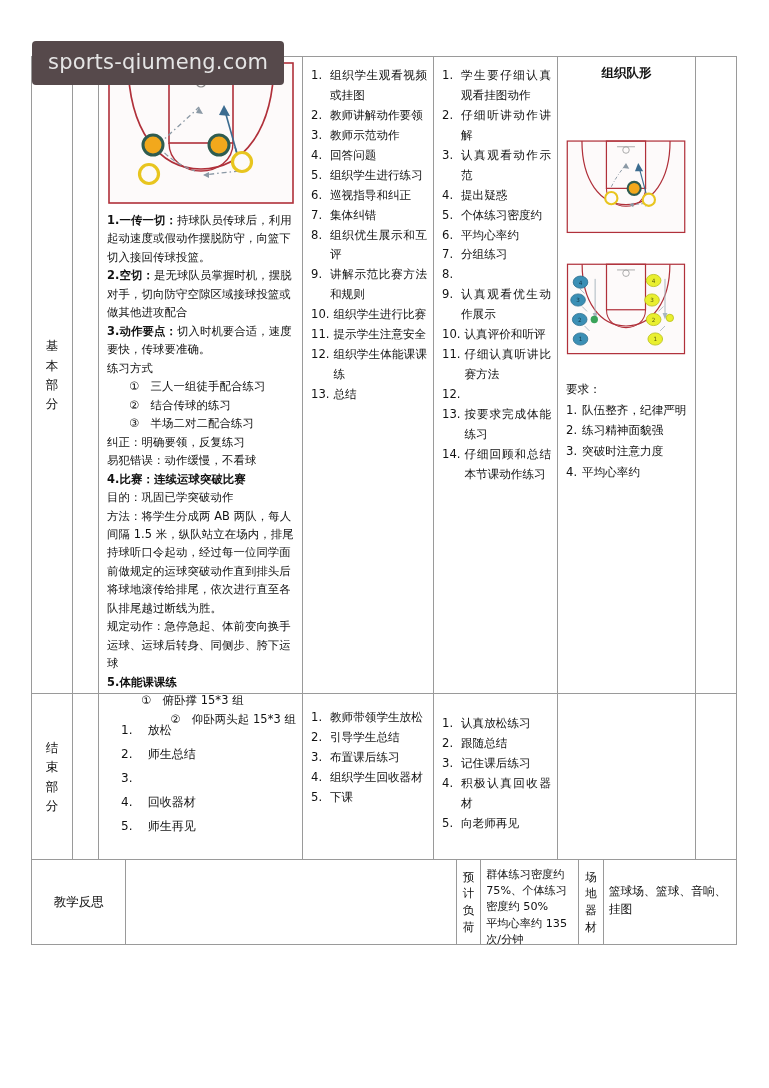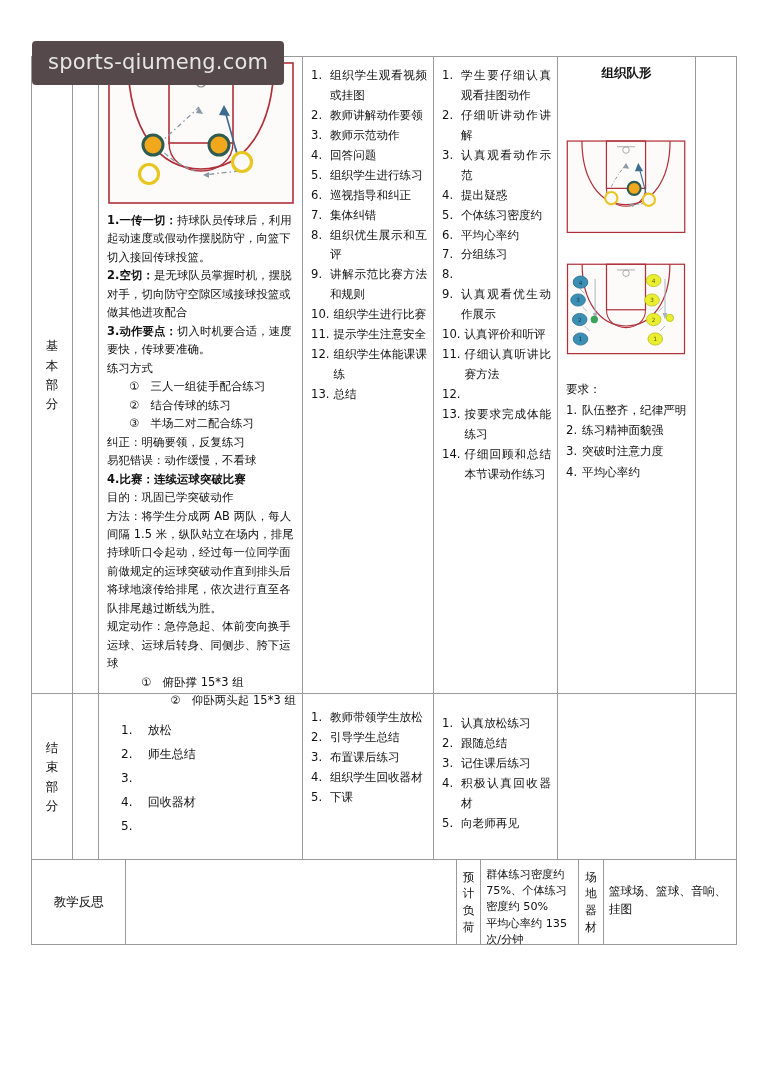--- a/index.html
+++ b/index.html
@@ -181,20 +181,21 @@
         <div class="para indent2">
           <span>③</span>
           &nbsp;&nbsp;<span>半场二对二配合练习</span>
         </div>
         <div class="para">纠正：明确要领，反复练习</div>
         <div class="para">易犯错误：动作缓慢，不看球</div>
         <div class="para bold">4.比赛：连续运球突破比赛</div>
         <div class="para">目的：巩固已学突破动作</div>
         <div class="para">方法：将学生分成两 AB 两队，每人间隔 1.5 米，纵队站立在场内，排尾持球听口令起动，经过每一位同学面前做规定的运球突破动作直到排头后将球地滚传给排尾，依次进行直至各队排尾越过断线为胜。</div>
         <div class="para">规定动作：急停急起、体前变向换手运球、运球后转身、同侧步、胯下运球</div>
+        <div class="para bold">5.体能课课练</div>
         <div class="para indent2" style="padding-left:34px;">
           <span>①</span>
           &nbsp;&nbsp;<span>俯卧撑 15*3 组</span>
         </div>
         <div class="para indent2" style="padding-left:34px;text-align:right;">
           <span>②</span>
           &nbsp;&nbsp;<span>仰卧两头起 15*3 组</span>
         </div>
       </div>
     </div>
@@ -422,21 +423,21 @@
       </div>
     </div>
     <div class="cell c-gap"></div>
 
     <div class="cell c-content">
       <div class="pad col-list" style="padding-top:24px;padding-left:22px;font-size:12px;line-height:2.0;">
         <div class="li"><span class="n">1.</span>&nbsp;<span class="t">放松</span></div>
         <div class="li"><span class="n">2.</span>&nbsp;<span class="t">师生总结</span></div>
         <div class="li"><span class="n">3.</span>&nbsp;</div>
         <div class="li"><span class="n">4.</span>&nbsp;<span class="t">回收器材</span></div>
-        <div class="li"><span class="n">5.</span>&nbsp;</div>
+        <div class="li"><span class="n">5.</span>&nbsp;<span class="t">师生再见</span></div>
       </div>
     </div>
 
     <div class="cell c-teach">
       <div class="pad col-list" style="padding-top:14px;">
         <div class="li">
             <span class="n">1.</span>
             <span class="t">教师带领学生放松</span>
           </div>
         <div class="li">

